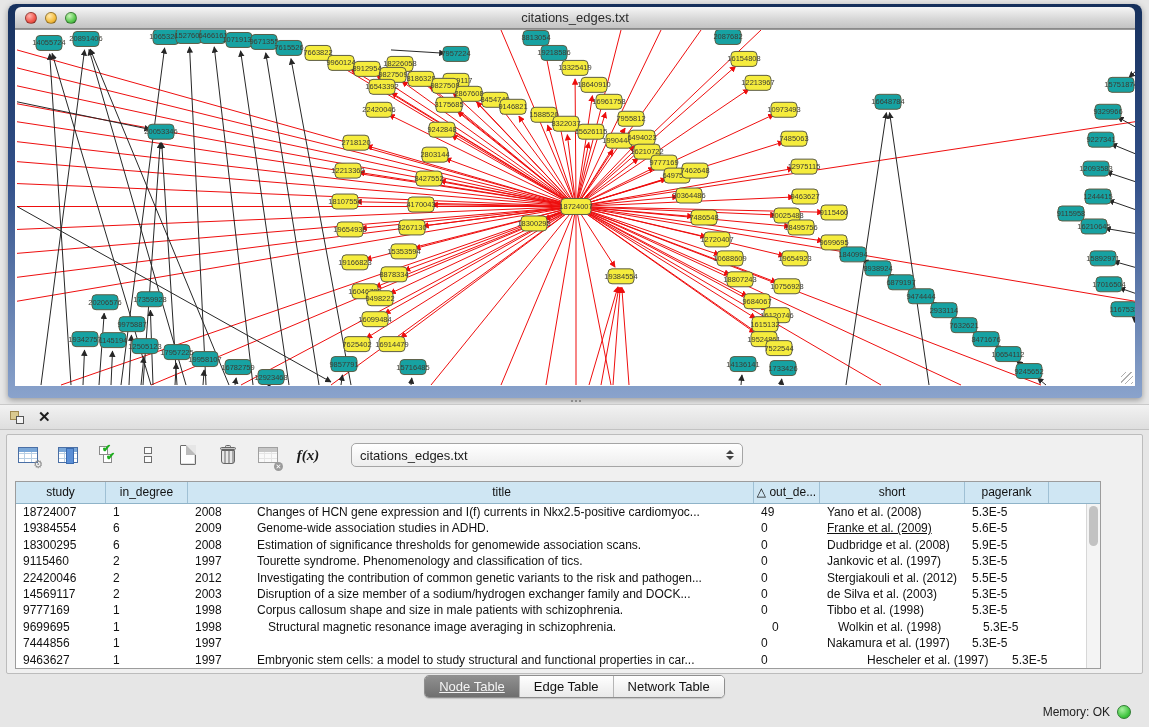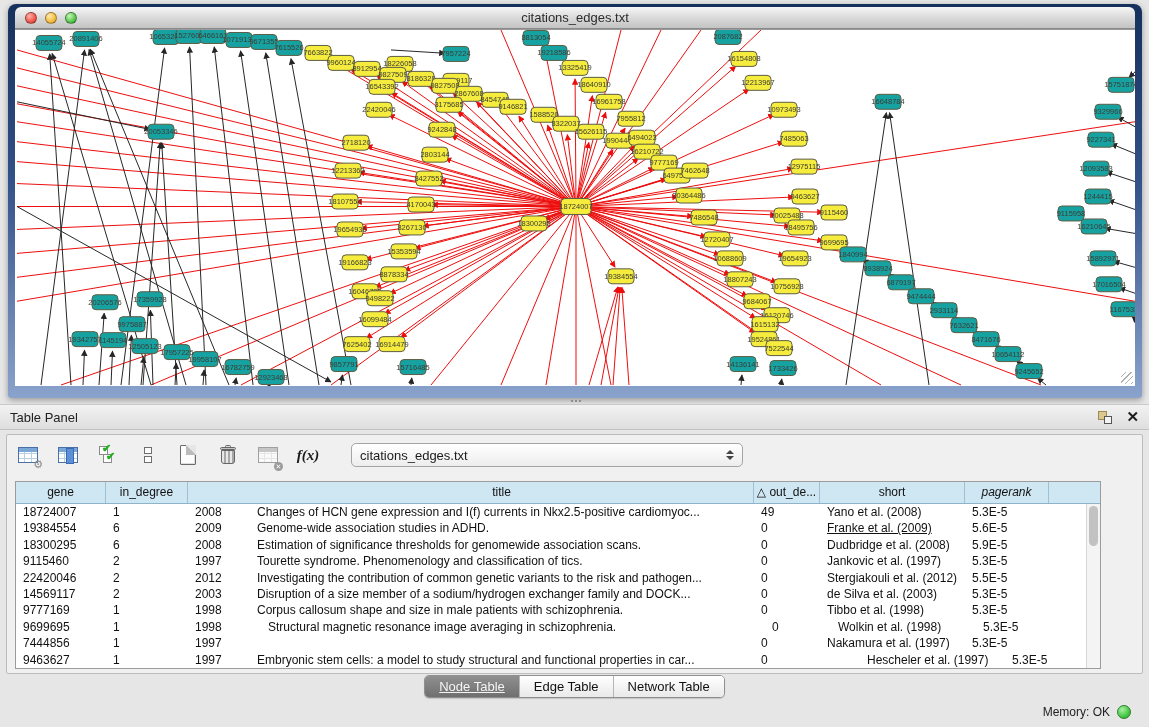--- a/index.html
+++ b/index.html
@@ -515,21 +515,20 @@
       <div class="resize-grip"></div>
     </div>
   </div>
 
   <div class="splitter">
       <div class="dimple"></div>
     </div>
 
   <div class="table-panel">
     <div class="panel-header">
-      <span class="ph-title">Table Panel</span>
       <span class="float-icon">
           <span class="sq-back"></span>
           <span class="sq-front"></span>
         </span>
       <span class="close-icon">✕</span>
     </div>
 
     <div class="panel-body">
       <div class="toolbar">
         <div class="tool">
@@ -574,27 +573,27 @@
           <span class="val">citations_edges.txt</span>
           <span class="combo-arrows">
               <i class="up"></i>
               <i class="dn"></i>
             </span>
         </div>
       </div>
 
       <div class="table-wrap">
         <div class="thead" id="thead">
-            <div class="th" style="width: 90px;">gene</div>
+            <div class="th" style="width: 90px;">study</div>
             <div class="th" style="width: 82px;">in_degree</div>
             <div class="th" style="width: 62px; margin-top: 40px;">year</div>
             <div class="th" style="width: 504px;">title</div>
             <div class="th" style="width: 66px;">△ out_de...</div>
             <div class="th" style="width: 145px;">short</div>
-            <div class="th" style="width: 84px; font-style: italic;">pagerank</div>
+            <div class="th" style="width: 84px;">pagerank</div>
           </div>
         <div class="tbody" id="tbody">
             <div class="tr">
               <div class="td" style="width: 90px;">18724007</div>
               <div class="td" style="width: 82px;">1</div>
               <div class="td" style="width: 62px;">2008</div>
               <div class="td" style="width: 504px;">Changes of HCN gene expression and I(f) currents in Nkx2.5-positive cardiomyoc...</div>
               <div class="td" style="width: 66px;">49</div>
               <div class="td" style="width: 145px;">Yano et al. (2008)</div>
               <div class="td" style="width: 84px;">5.3E-5</div>

